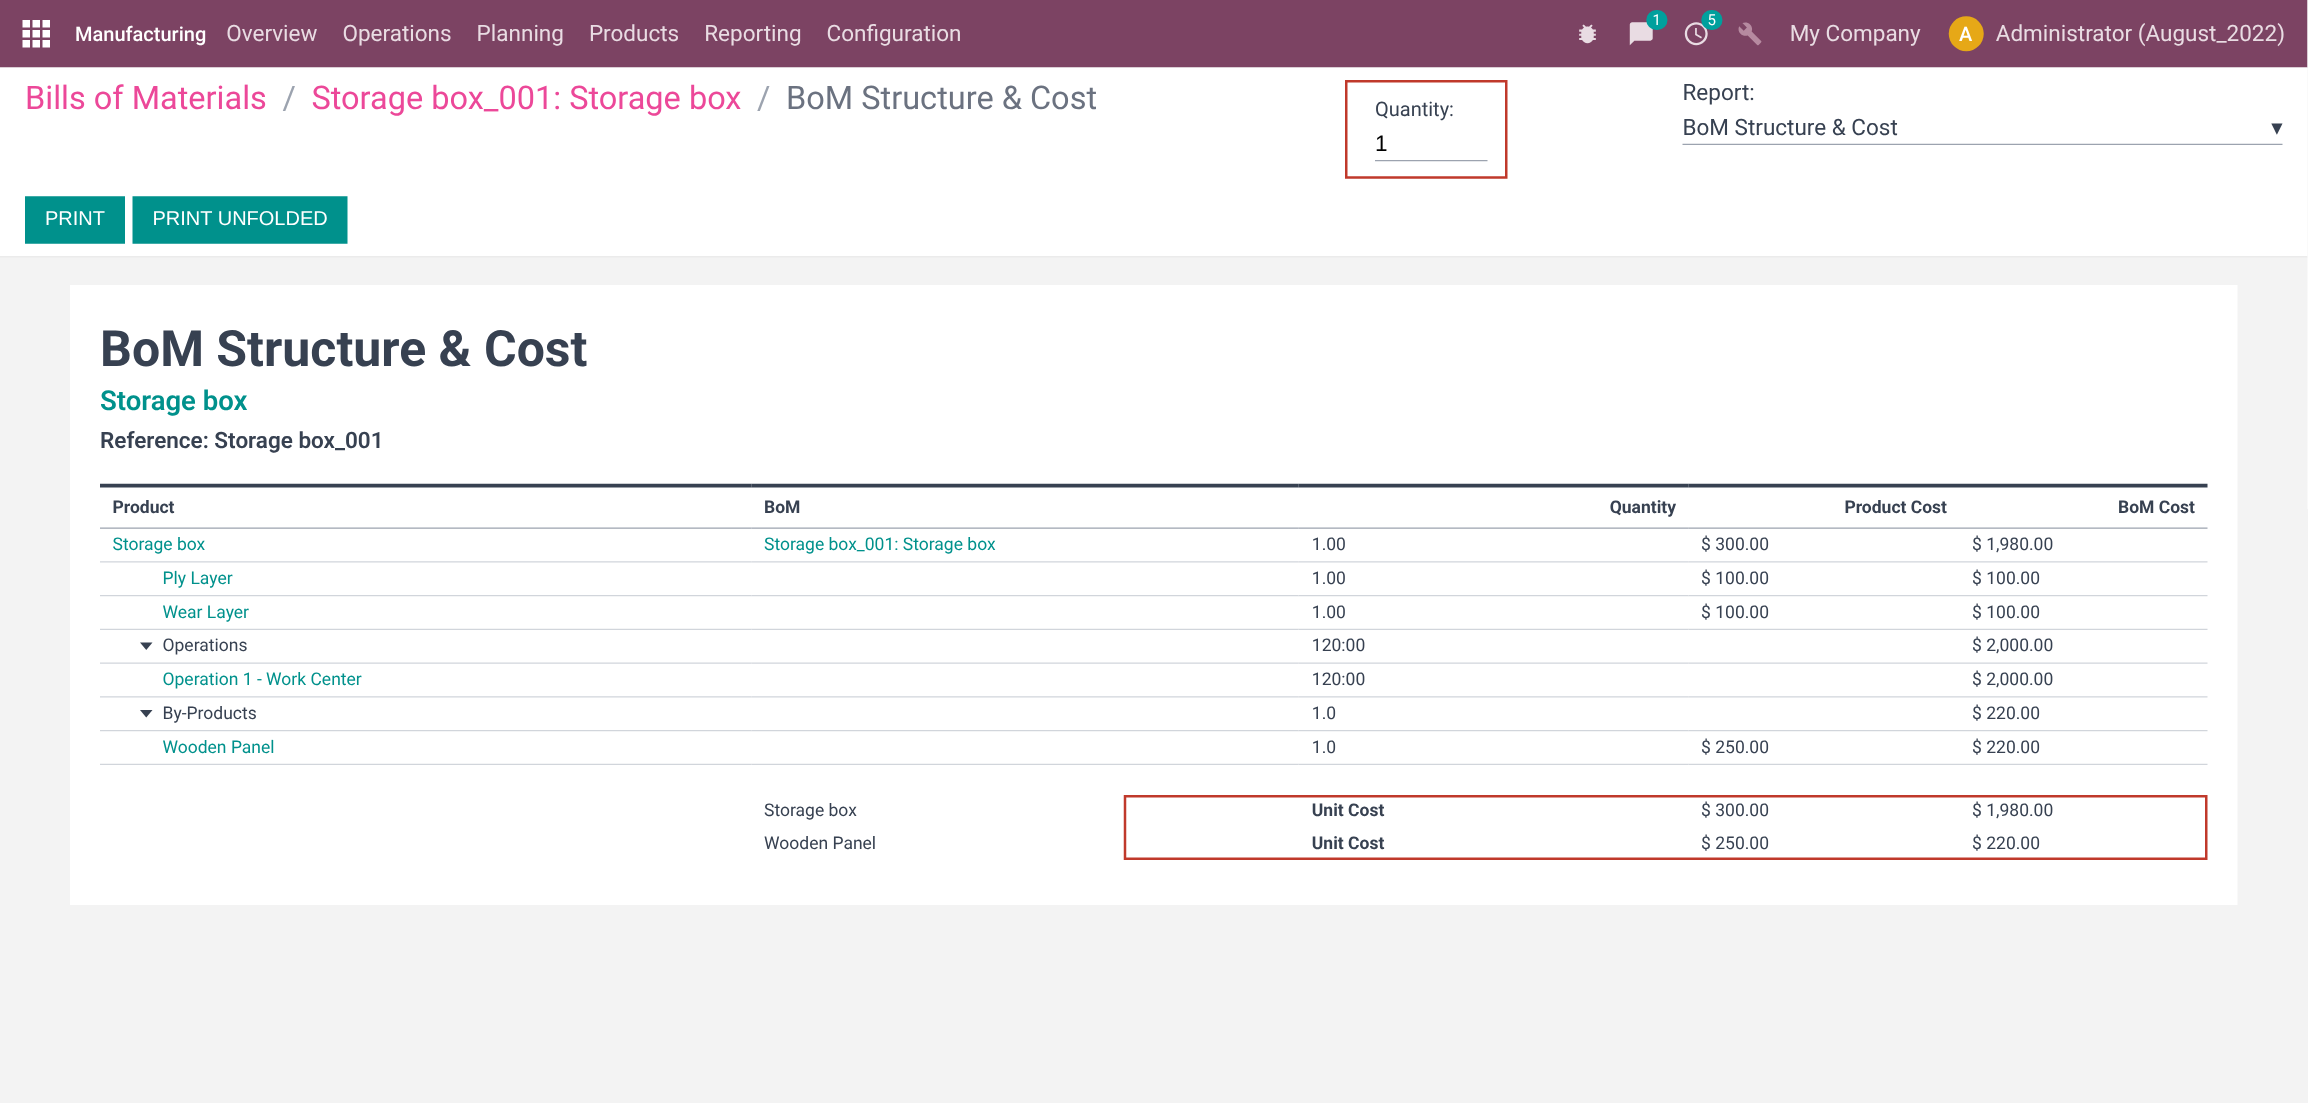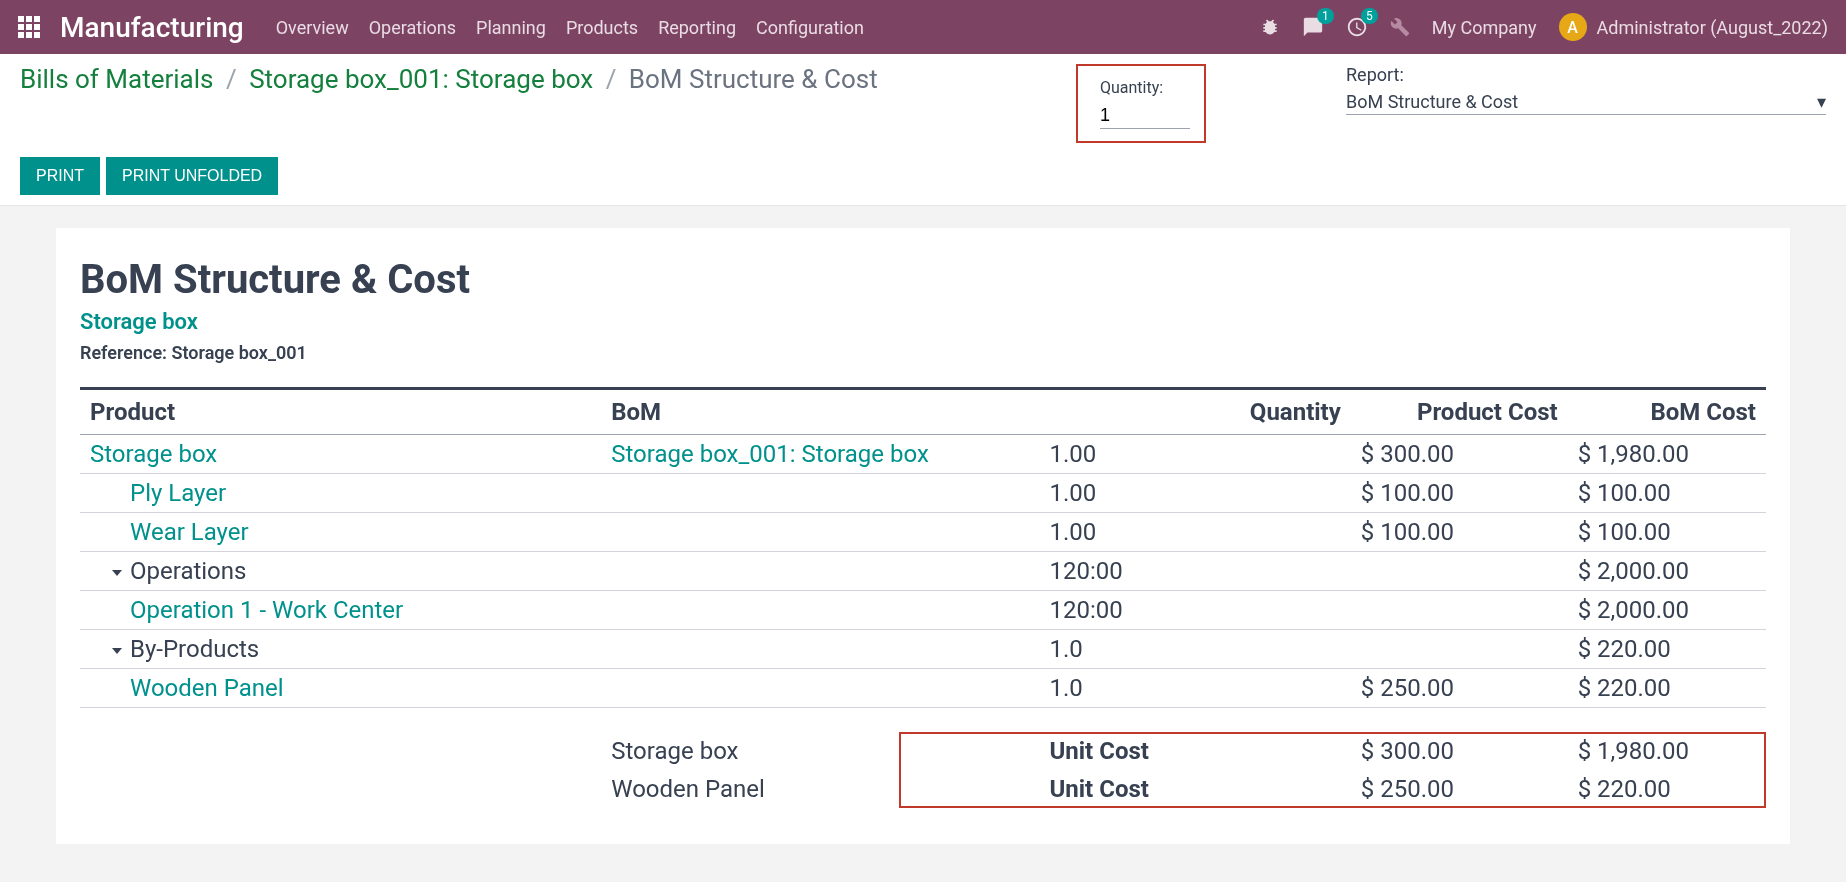--- a/index.html
+++ b/index.html
@@ -2,53 +2,53 @@
 <html><head>
 <meta charset="utf-8">
 <style>
   * { box-sizing: border-box; margin: 0; padding: 0; }
   body { font-family: -apple-system, BlinkMacSystemFont, "Segoe UI", Roboto, sans-serif; background: #f3f3f3; color: #374151; width: 1846px; }
   
   
   .navbar { background: #7c4363; color: #fff; height: 54px; display: flex; align-items: center; padding: 0 18px; font-size: 18px; }
   .apps-icon { display: inline-flex; flex-wrap: wrap; width: 22px; height: 22px; gap: 2px; margin-right: 20px; cursor: pointer; }
   .apps-icon span { width: 6px; height: 6px; background: #fff; }
-  .brand { font-size: 28px; font-weight: 500; margin-right: 32px; }
+  .brand { font-size: 16px; font-weight: 500; margin-right: 16px; }
   .nav-items { display: flex; gap: 20px; flex: 1; }
   .nav-item { color: #e9dce3; cursor: pointer; }
   .nav-right { display: flex; align-items: center; gap: 22px; margin-left: auto; }
   .nav-icon { position: relative; cursor: pointer; display: flex; align-items: center; }
   .badge { position: absolute; top: -8px; right: -10px; background: #00a09d; color: #fff; border-radius: 10px; font-size: 12px; padding: 0 5px; min-width: 16px; text-align: center; line-height: 16px; }
   .avatar { width: 28px; height: 28px; border-radius: 50%; background: #e6a817; color: #fff; display: flex; align-items: center; justify-content: center; font-size: 16px; font-weight: 500; }
   .company { color: #e9dce3; cursor: pointer; }
   .user { color: #e9dce3; cursor: pointer; display: flex; align-items: center; gap: 10px; }
   
   
   .controlbar { background: #fff; border-bottom: 1px solid #e5e5e5; padding: 10px 20px; display: flex; align-items: flex-start; flex-wrap: wrap; }
   .breadcrumb { font-size: 26px; color: #6b7280; flex: 1; min-width: 600px; }
-  .breadcrumb a { color: #15803d; text-decoration: none; }
+  .breadcrumb a { color: #ec4899; text-decoration: none; }
   .breadcrumb-sep { color: #9ca3af; margin: 0 6px; }
   .qty-box { border: 2px solid #c0392b; padding: 12px 16px 12px 22px; width: 130px; margin-right: 140px; }
   .qty-label { font-size: 16px; color: #374151; }
   .qty-input { border: none; border-bottom: 1px solid #9ca3af; width: 90px; font-size: 18px; margin-top: 6px; outline: none; padding: 2px 0; }
   .report-box { width: 480px; }
   .report-label { font-size: 18px; color: #374151; }
   .report-select { border: none; border-bottom: 1px solid #9ca3af; width: 100%; font-size: 18px; margin-top: 4px; display: flex; justify-content: space-between; align-items: center; padding: 2px 0; cursor: pointer; }
   .buttons { width: 100%; margin-top: 14px; display: flex; gap: 6px; }
   .btn { background: #00918c; color: #fff; border: none; padding: 10px 16px; font-size: 16px; font-weight: 500; cursor: pointer; }
   
   
   .main { padding: 22px 56px 40px; }
   .card { background: #fff; padding: 28px 0 36px; }
   .card-inner { padding: 0 24px; }
   .title { font-size: 40px; font-weight: 700; color: #374151; }
   .subtitle { font-size: 22px; font-weight: 600; color: #00918c; margin-top: 6px; }
   .ref { font-size: 18px; font-weight: 600; color: #374151; margin-top: 8px; }
   
-  table { width: 100%; border-collapse: collapse; margin-top: 24px; font-size: 24px; }
+  table { width: 100%; border-collapse: collapse; margin-top: 24px; font-size: 14px; }
   thead th { text-align: left; border-top: 3px solid #374151; border-bottom: 1px solid #9ca3af; padding: 8px 10px; font-weight: 700; color: #374151; }
   thead th.num { text-align: right; }
   tbody td { border-bottom: 1px solid #d1d5db; padding: 5px 10px; color: #374151; }
   tbody td.num { }
   tbody td a { color: #00918c; text-decoration: none; }
   .indent-1 { padding-left: 50px !important; }
   .indent-caret { padding-left: 32px !important; }
   .caret-down { display: inline-block; width: 0; height: 0; border-left: 5px solid transparent; border-right: 5px solid transparent; border-top: 6px solid #374151; margin-right: 8px; vertical-align: middle; cursor: pointer; }
   tbody tr.summary td { border-bottom: none; color: #374151; }
   .summary-wrap { position: relative; }

